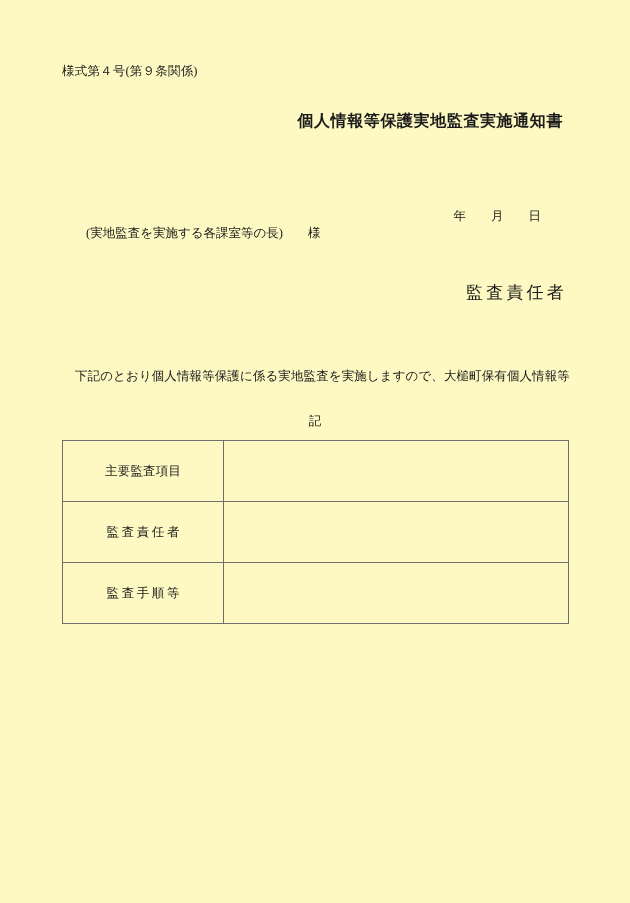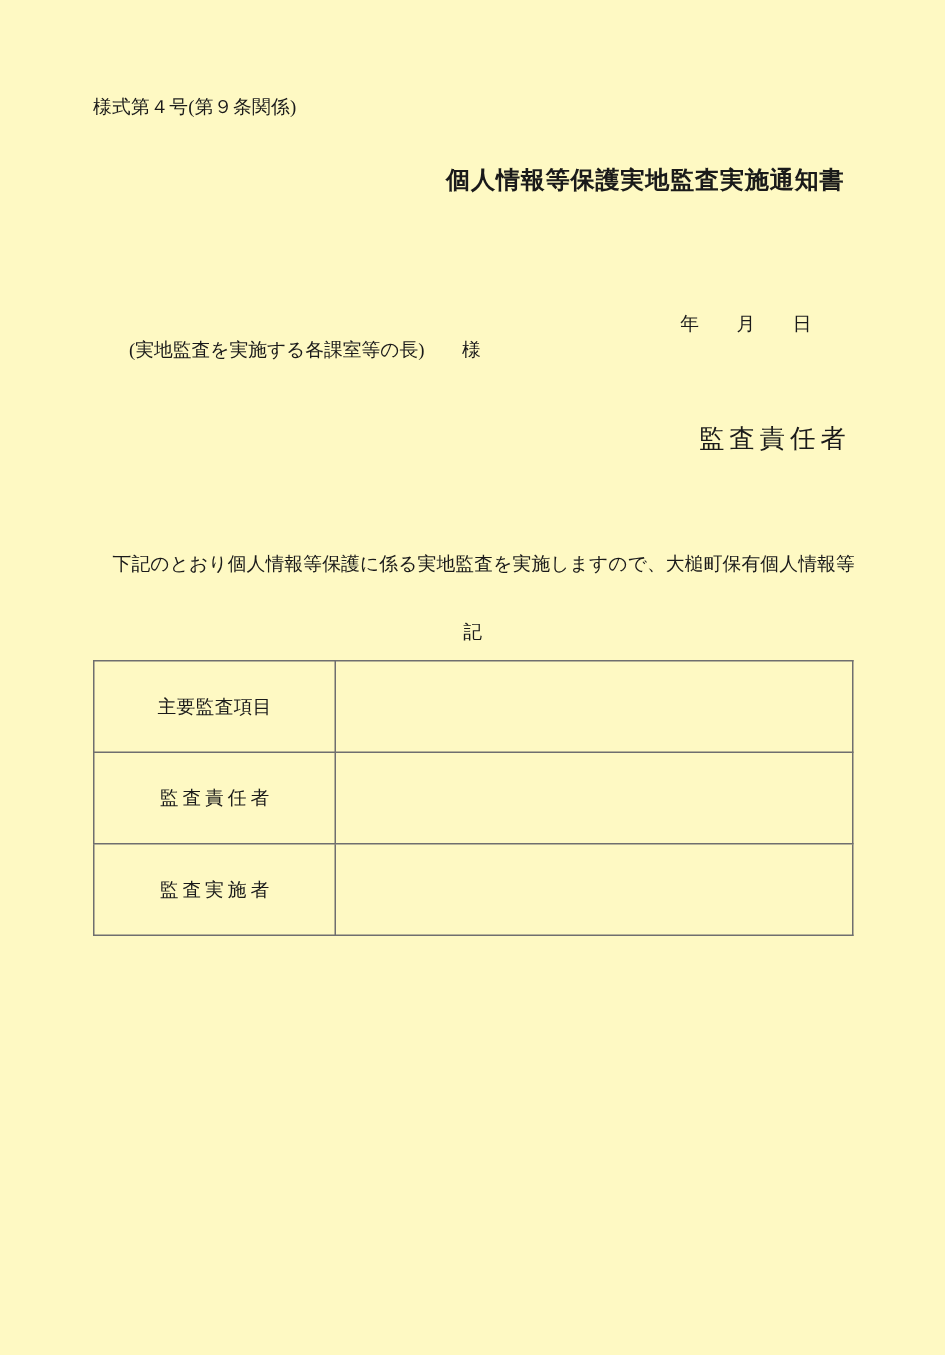--- a/index.html
+++ b/index.html
@@ -184,19 +184,19 @@
     <tbody>
       <tr>
         <td class="label-cell tight">主要監査項目</td>
         <td class="value-cell"></td>
       </tr>
       <tr>
         <td class="label-cell">監査責任者</td>
         <td class="value-cell"></td>
       </tr>
       <tr>
-        <td class="label-cell">監査実施者</td>
+        <td class="label-cell">監査手順等</td>
         <td class="value-cell"></td>
       </tr>
     </tbody>
   </table>
 
 </div>
 
 </body></html>

